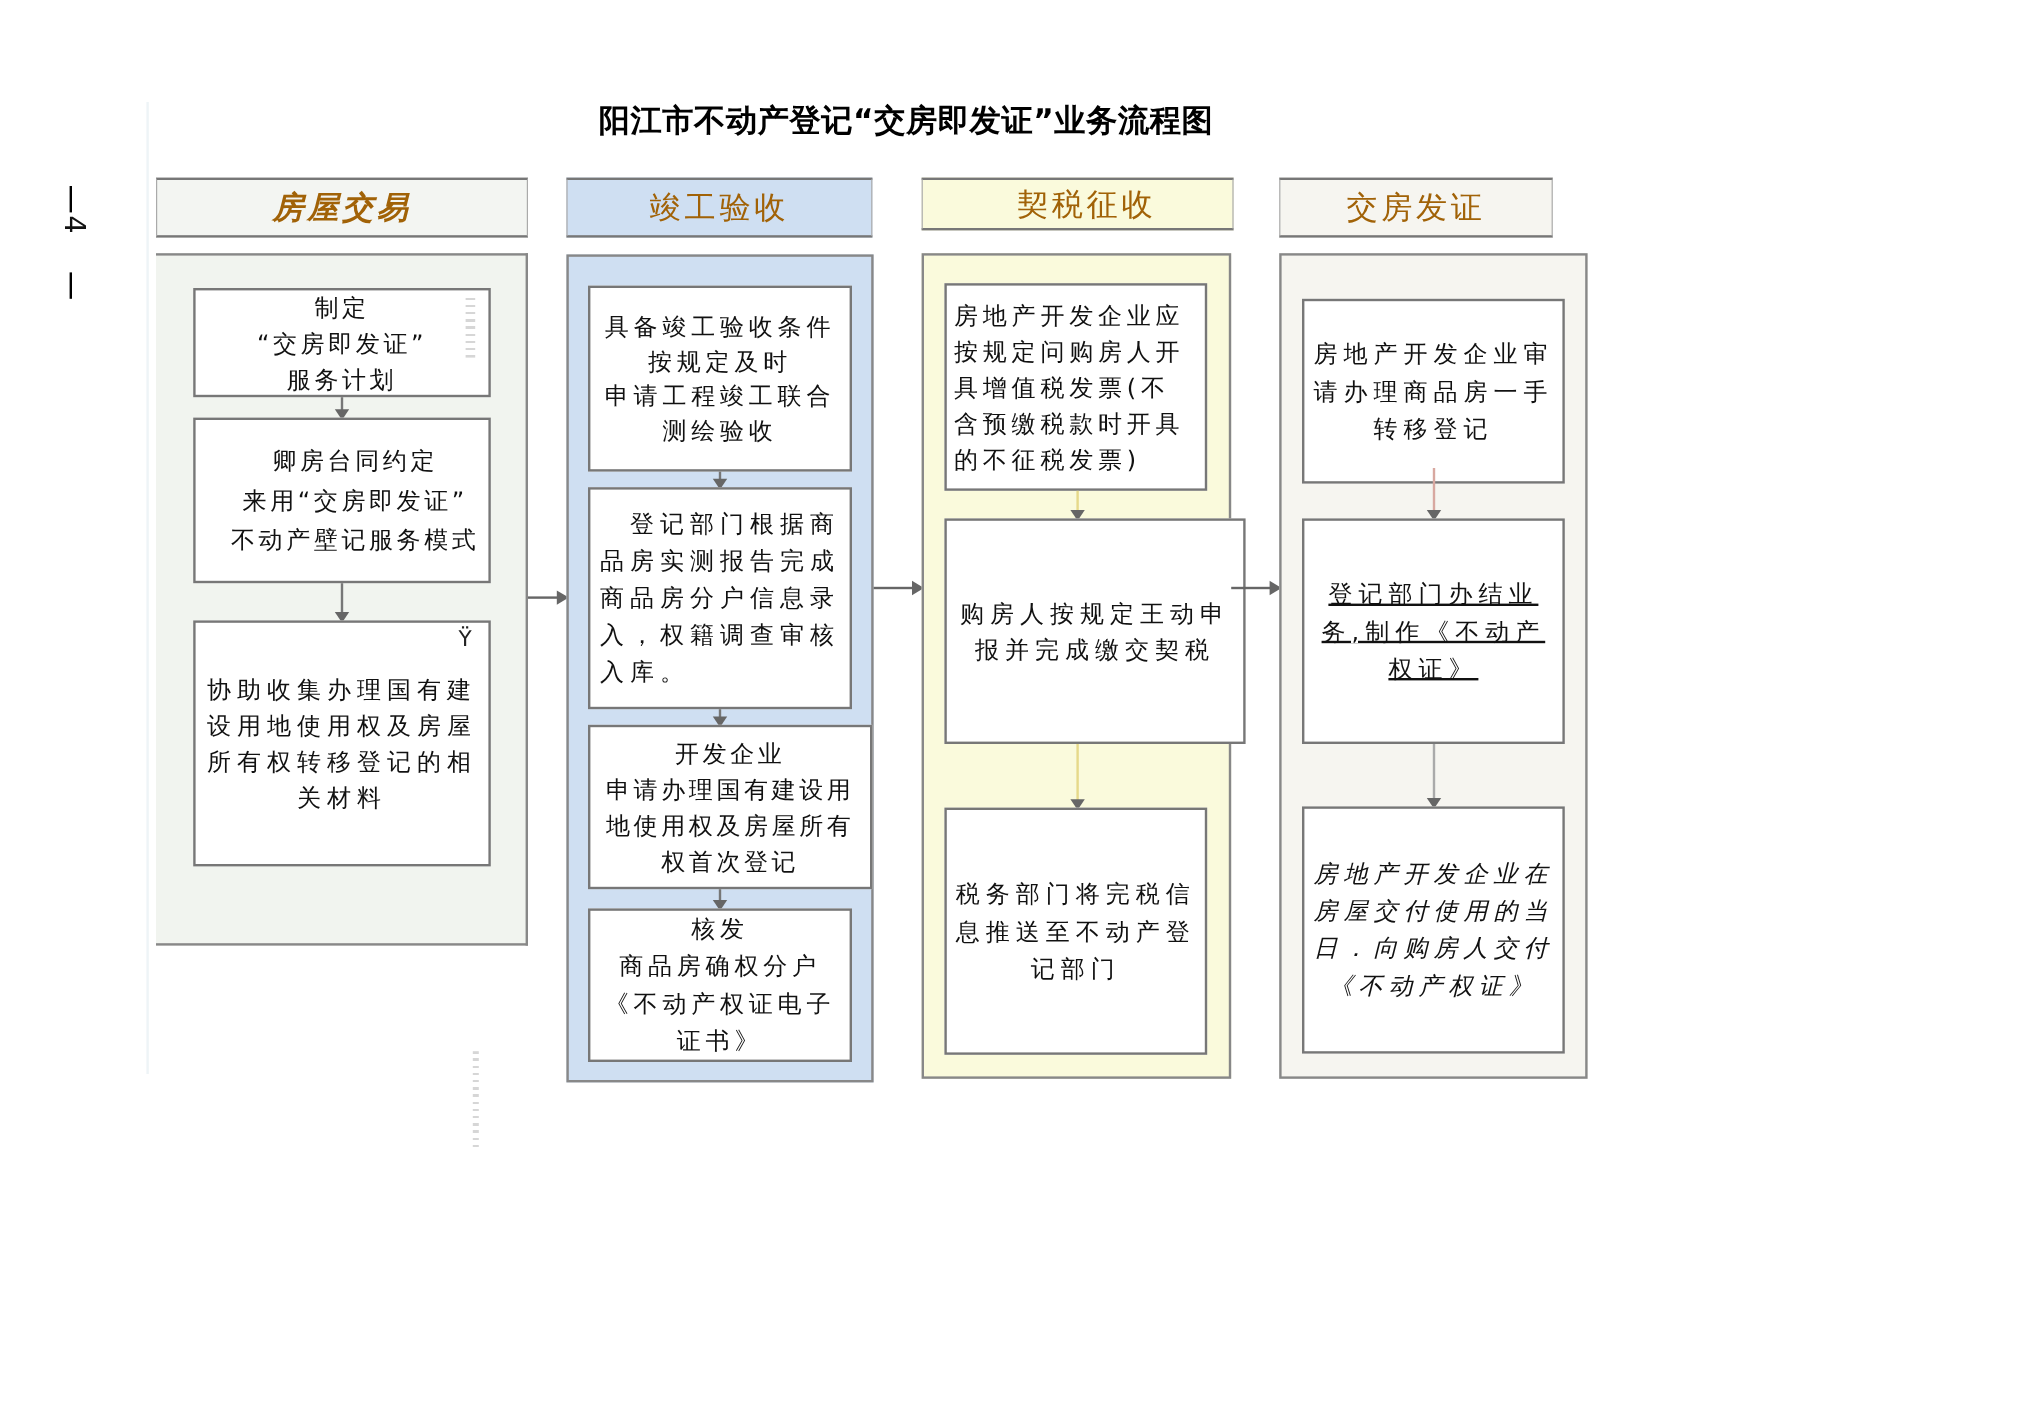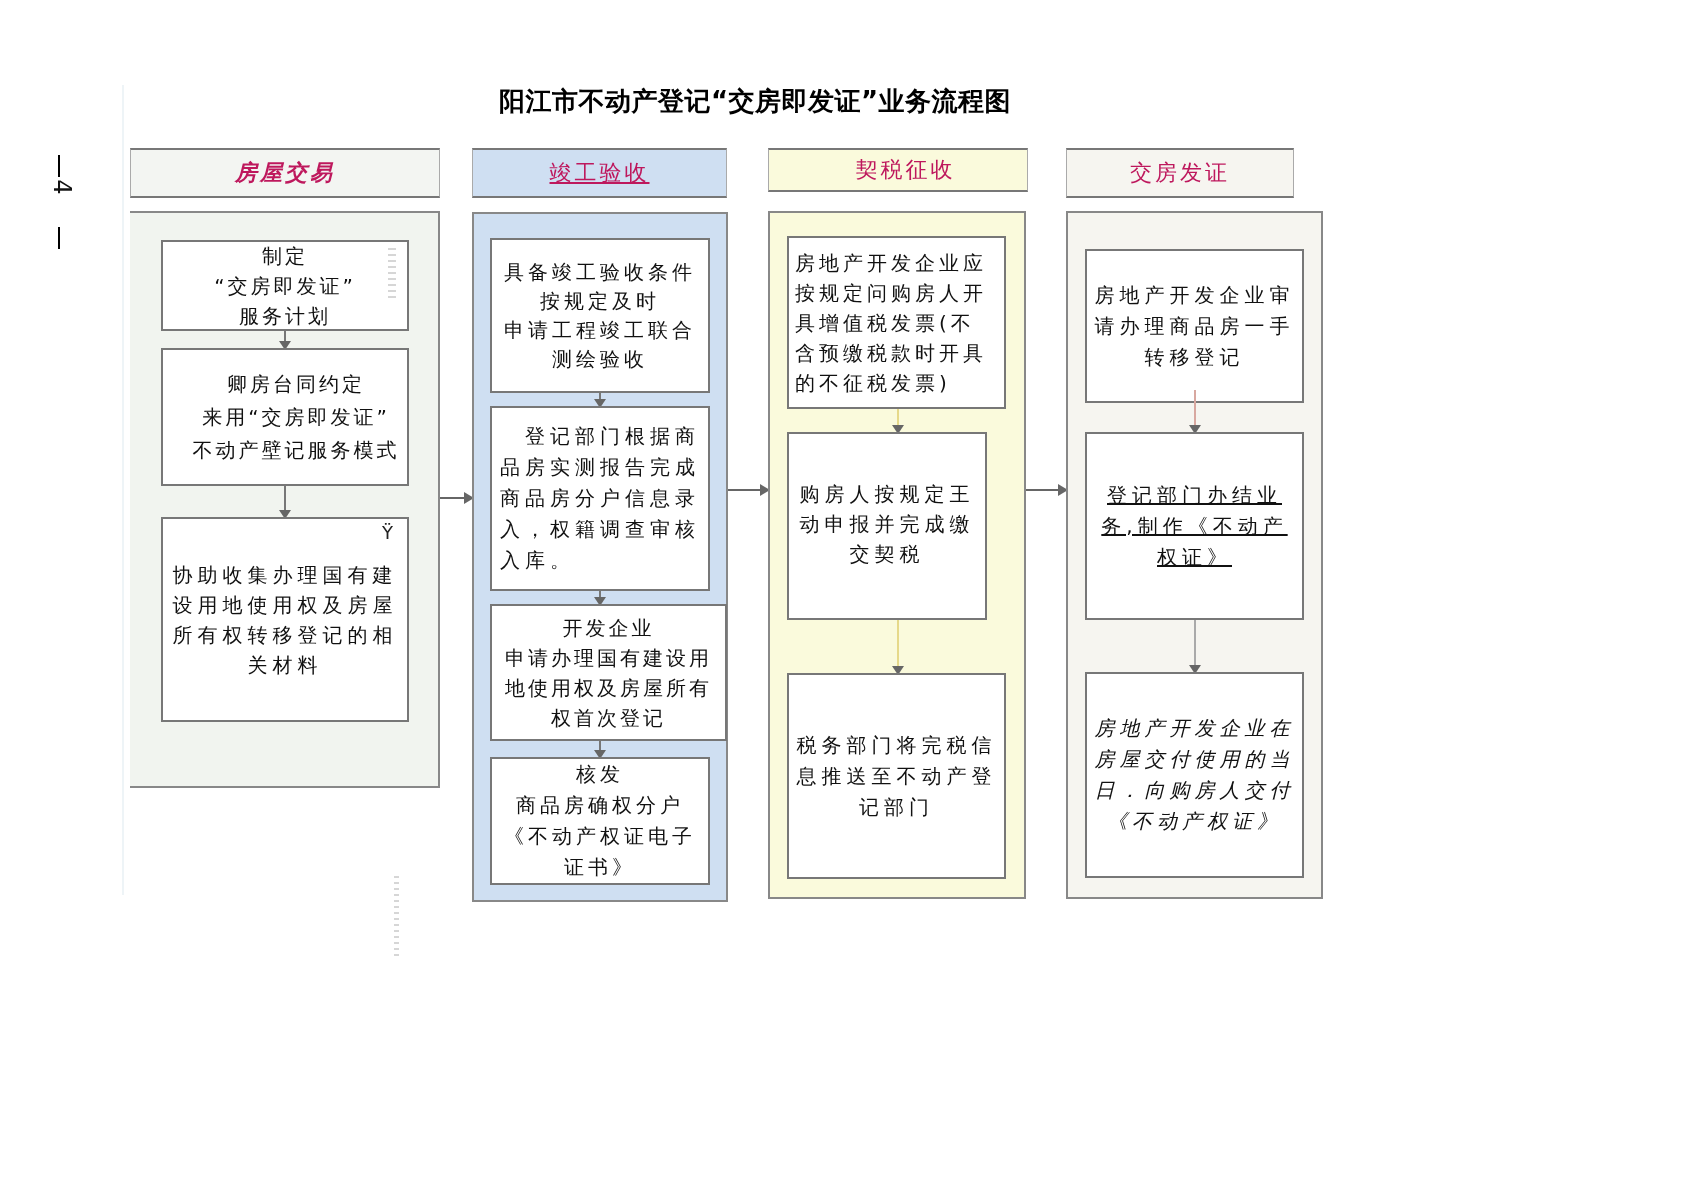--- a/index.html
+++ b/index.html
@@ -15,21 +15,21 @@
     text-align:center; font-size:26px; font-weight:bold; letter-spacing:0.5px;
     line-height:46px; color:#000;
   }
   .margin-line { left:122px; top:85px; width:2px; height:810px; background:#eef4f7; }
   .page-dash { left:58px; width:2px; background:#000; }
 
   .header {
     border-top:2px solid #777; border-bottom:2px solid #777;
     border-left:1px solid #aaa; border-right:1px solid #aaa;
     display:flex; align-items:center; justify-content:center;
-    font-size:22px; letter-spacing:3px; color:#be185d;
+    font-size:26px; letter-spacing:3px; color:#a16207;
   }
   .body-panel {
     border:2px solid #888;
   }
   .box {
     background:#fff; border:2px solid #777;
     display:flex; align-items:center; justify-content:center;
     text-align:center; font-size:20px; line-height:31px; letter-spacing:4px;
     padding:4px 6px; white-space:pre-line; color:#111;
   }
@@ -71,21 +71,21 @@
 <div class="abs box" style="left:161px;top:348px;width:248px;height:138px;letter-spacing:3px;line-height:33px;padding-left:28px;">卿房台同约定
 来用“交房即发证”
 不动产壁记服务模式</div>
 <div class="abs arrow-v" style="left:284px;top:486px;height:31px;background:#777;"></div>
 
 <div class="abs box" style="left:161px;top:517px;width:248px;height:205px;letter-spacing:5px;line-height:30px;padding:8px 6px;">协助收集办理国有建设用地使用权及房屋所有权转移登记的相关材料</div>
 <div class="abs mark" style="left:382px;top:522px;width:20px;height:20px;">Ϋ</div>
 
 <div class="abs arrow-h" style="left:440px;top:497px;width:32px;"></div>
 
-<div class="abs header" style="left:472px;top:148px;width:255px;height:50px;background:#cfdff2;text-decoration:underline;">竣工验收</div>
+<div class="abs header" style="left:472px;top:148px;width:255px;height:50px;background:#cfdff2;">竣工验收</div>
 <div class="abs body-panel" style="left:472px;top:212px;width:256px;height:690px;background:#cfdff2;"></div>
 
 <div class="abs box" style="left:490px;top:238px;width:220px;height:155px;letter-spacing:4px;line-height:29px;">具备竣工验收条件
 按规定及时
 申请工程竣工联合
 测绘验收</div>
 <div class="abs arrow-v" style="left:599px;top:393px;height:13px;background:#777;"></div>
 
 <div class="abs box left" style="left:490px;top:406px;width:220px;height:185px;letter-spacing:5px;line-height:31px;padding:8px 8px;">　登记部门根据商品房实测报告完成商品房分户信息录入，权籍调查审核入库。</div>
 <div class="abs arrow-v" style="left:599px;top:591px;height:13px;background:#777;"></div>
@@ -99,21 +99,21 @@
 《不动产权证电子证书》</div>
 
 <div class="abs arrow-h" style="left:728px;top:489px;width:40px;"></div>
 
 <div class="abs header" style="left:768px;top:148px;width:260px;height:44px;background:#fafadc;padding-left:15px;">契税征收</div>
 <div class="abs body-panel" style="left:768px;top:211px;width:258px;height:688px;background:#fafadc;"></div>
 
 <div class="abs box left" style="left:787px;top:236px;width:219px;height:173px;letter-spacing:4px;line-height:30px;padding:6px 6px;">房地产开发企业应按规定问购房人开具增值税发票(不含预缴税款时开具的不征税发票)</div>
 <div class="abs arrow-v" style="left:897px;top:409px;height:23px;background:#e6d98a;"></div>
 
-<div class="abs box" style="left:787px;top:432px;width:200px;height:188px;letter-spacing:5px;line-height:30px;font-family:Liberation Mono, monospace;">购房人按规定王动申报并完成缴交契税</div>
+<div class="abs box" style="left:787px;top:432px;width:251px;height:188px;letter-spacing:5px;line-height:30px;">购房人按规定王动申报并完成缴交契税</div>
 <div class="abs arrow-v" style="left:897px;top:620px;height:53px;background:#e6d98a;"></div>
 
 <div class="abs box" style="left:787px;top:673px;width:219px;height:206px;letter-spacing:5px;line-height:31px;">税务部门将完税信息推送至不动产登记部门</div>
 
 <div class="abs arrow-h" style="left:1026px;top:489px;width:40px;"></div>
 
 <div class="abs header" style="left:1066px;top:148px;width:228px;height:50px;background:#f6f5f0;">交房发证</div>
 <div class="abs body-panel" style="left:1066px;top:211px;width:257px;height:688px;background:#f6f5f0;"></div>
 
 <div class="abs box" style="left:1085px;top:249px;width:219px;height:154px;letter-spacing:5px;line-height:31px;">房地产开发企业审请办理商品房一手转移登记</div>

